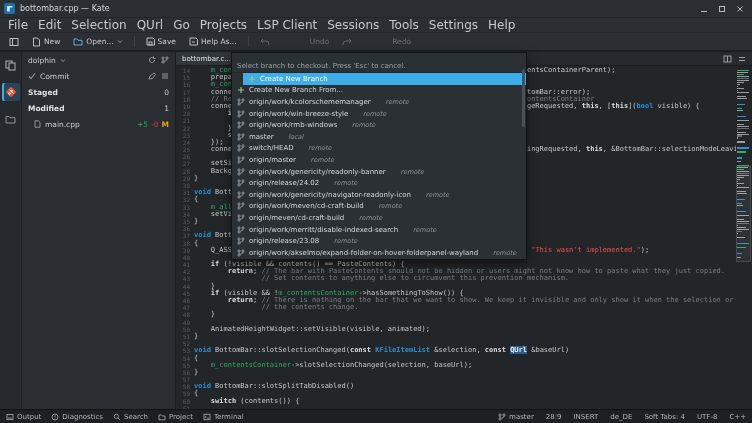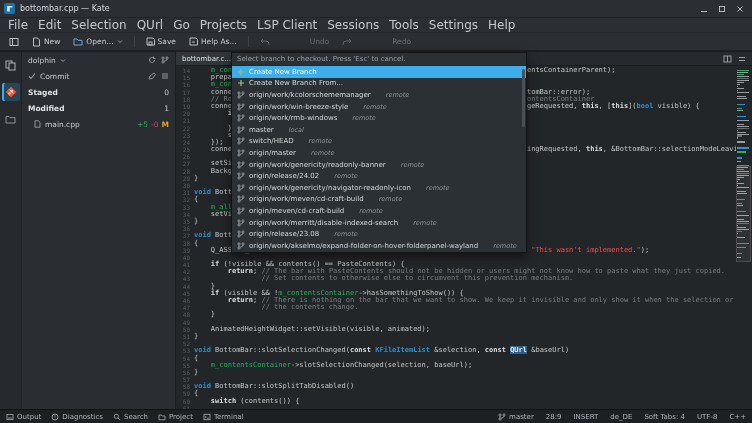--- a/index.html
+++ b/index.html
@@ -59,23 +59,23 @@
   .s-cm { color:#7a7f83; }
   .s-str{ color:#f44f4f; }
   .s-hl { color:#e8f2fa; background:#2c5d87; font-weight:bold; }
 
   .minimap { position:absolute; top:18px; right:2px; width:13px; }
   .mm-line { height:1.2px; margin-bottom:.8px; }
   .mm-view { position:absolute; left:-1px; right:-1px; top:96px; height:96px; background:rgba(255,255,255,.06); border:1px solid rgba(255,255,255,.12); }
 
   
   .popup { position:absolute; left:231px; top:52px; width:296px; background:#2b3034; border:1px solid #121518; box-shadow:0 4px 10px rgba(0,0,0,.55); z-index:20; }
-  .pop-header { height:13px; display:flex; align-items:center; padding:0 5px; font-size:7px; color:#9aa0a5; border-bottom:1px solid #24282c; }
+  .pop-header { height:13px; display:flex; align-items:center; padding:0 5px; font-size:7px; color:#9aa0a5; border-bottom:1px solid #24282c;margin-top:7px; }
   .pop-item { height:11.6px; display:flex; align-items:center; gap:4px; padding:0 5px; font-size:7px; color:#d4d8db; white-space:nowrap; overflow:hidden; }
-  .pop-item.sel { background:#3daee9; color:#fff; }
+  .pop-item.sel { background:#3daee9; color:#fff;margin-left:11px; }
   .pop-item .tag { color:#8e969c; font-style:italic; font-size:6.5px; margin-left:11px; }
   .pop-scroll { position:absolute; right:1px; top:16px; width:3px; height:58px; background:#4a5056; border-radius:2px; }
 
   
   .statusbar { position:absolute; left:0; right:0; bottom:0; height:14px; background:#1d2023; border-top:1px solid #111417; display:flex; align-items:center; padding:0 6px; font-size:7px; color:#b0b5ba; }
   .sb-left { display:flex; align-items:center; gap:10px; }
   .sb-item { display:flex; align-items:center; gap:3px; white-space:nowrap; }
   .sb-right { margin-left:auto; display:flex; align-items:center; gap:12px; }
   svg { display:block; }
 </style>
@@ -331,21 +331,21 @@
         <div class="cline"><span class="gut">33</span><span class="ltxt"><span class="s-mem">    m_allowedToBeVisible</span><span class="s-n"> = visible;</span></span></div>
         <div class="cline"><span class="gut">34</span><span class="ltxt"><span class="s-n">    setVisibleInternal(visible, animated);</span></span></div>
         <div class="cline"><span class="gut">35</span><span class="ltxt"><span class="s-n">}</span></span></div>
         <div class="cline"><span class="gut">36</span><span class="ltxt"></span></div>
         <div class="cline"><span class="gut">37</span><span class="ltxt"><span class="s-ty">void</span><span class="s-n"> BottomBar::setVisibleInternal(</span><span class="s-ty">bool</span><span class="s-n"> visible, </span><span class="s-ty">Animated</span><span class="s-n"> animated)</span></span></div>
         <div class="cline"><span class="gut">38</span><span class="ltxt"><span class="s-n">{</span></span></div>
         <div class="cline"><span class="gut">39</span><span class="ltxt"><span class="s-n">    Q_ASSERT_X(animated == WithAnimation, </span><span class="s-str">"SelectionModeBottomBar::setVisible"</span><span class="s-n">, </span><span class="s-str">"This wasn't implemented."</span><span class="s-n">);</span></span></div>
         <div class="cline"><span class="gut">40</span><span class="ltxt"></span></div>
         <div class="cline"><span class="gut">41</span><span class="ltxt"><span class="s-kw">    if</span><span class="s-n"> (!visible &amp;&amp; contents() == PasteContents) {</span></span></div>
         <div class="cline"><span class="gut">42</span><span class="ltxt"><span class="s-kw">        return</span><span class="s-n">; </span><span class="s-cm">// The bar with PasteContents should not be hidden or users might not know how to paste what they just copied.</span></span></div>
-        <div class="cline"><span class="gut">43</span><span class="ltxt"><span class="s-cm">                // Set contents to otherwise else to circumvent this prevention mechanism.</span></span></div>
+        <div class="cline"><span class="gut">43</span><span class="ltxt"><span class="s-cm">                // Set contents to anything else to circumvent this prevention mechanism.</span></span></div>
         <div class="cline"><span class="gut">44</span><span class="ltxt"><span class="s-n">    }</span></span></div>
         <div class="cline"><span class="gut">45</span><span class="ltxt"><span class="s-kw">    if</span><span class="s-n"> (visible &amp;&amp; !</span><span class="s-mem">m_contentsContainer</span><span class="s-n">-&gt;hasSomethingToShow()) {</span></span></div>
         <div class="cline"><span class="gut">46</span><span class="ltxt"><span class="s-kw">        return</span><span class="s-n">; </span><span class="s-cm">// There is nothing on the bar that we want to show. We keep it invisible and only show it when the selection or</span></span></div>
         <div class="cline"><span class="gut">47</span><span class="ltxt"><span class="s-cm">                // the contents change.</span></span></div>
         <div class="cline"><span class="gut">48</span><span class="ltxt"><span class="s-n">    }</span></span></div>
         <div class="cline"><span class="gut">49</span><span class="ltxt"></span></div>
         <div class="cline"><span class="gut">50</span><span class="ltxt"><span class="s-n">    AnimatedHeightWidget::setVisible(visible, animated);</span></span></div>
         <div class="cline"><span class="gut">51</span><span class="ltxt"><span class="s-n">}</span></span></div>
         <div class="cline"><span class="gut">52</span><span class="ltxt"></span></div>
         <div class="cline"><span class="gut">53</span><span class="ltxt"><span class="s-ty">void</span><span class="s-n"> BottomBar::slotSelectionChanged(</span><span class="s-kw">const</span><span class="s-n"> </span><span class="s-ty">KFileItemList</span><span class="s-n"> &amp;selection, </span><span class="s-kw">const</span><span class="s-n"> </span><span class="s-hl">QUrl</span><span class="s-n"> &amp;baseUrl)</span></span></div>

